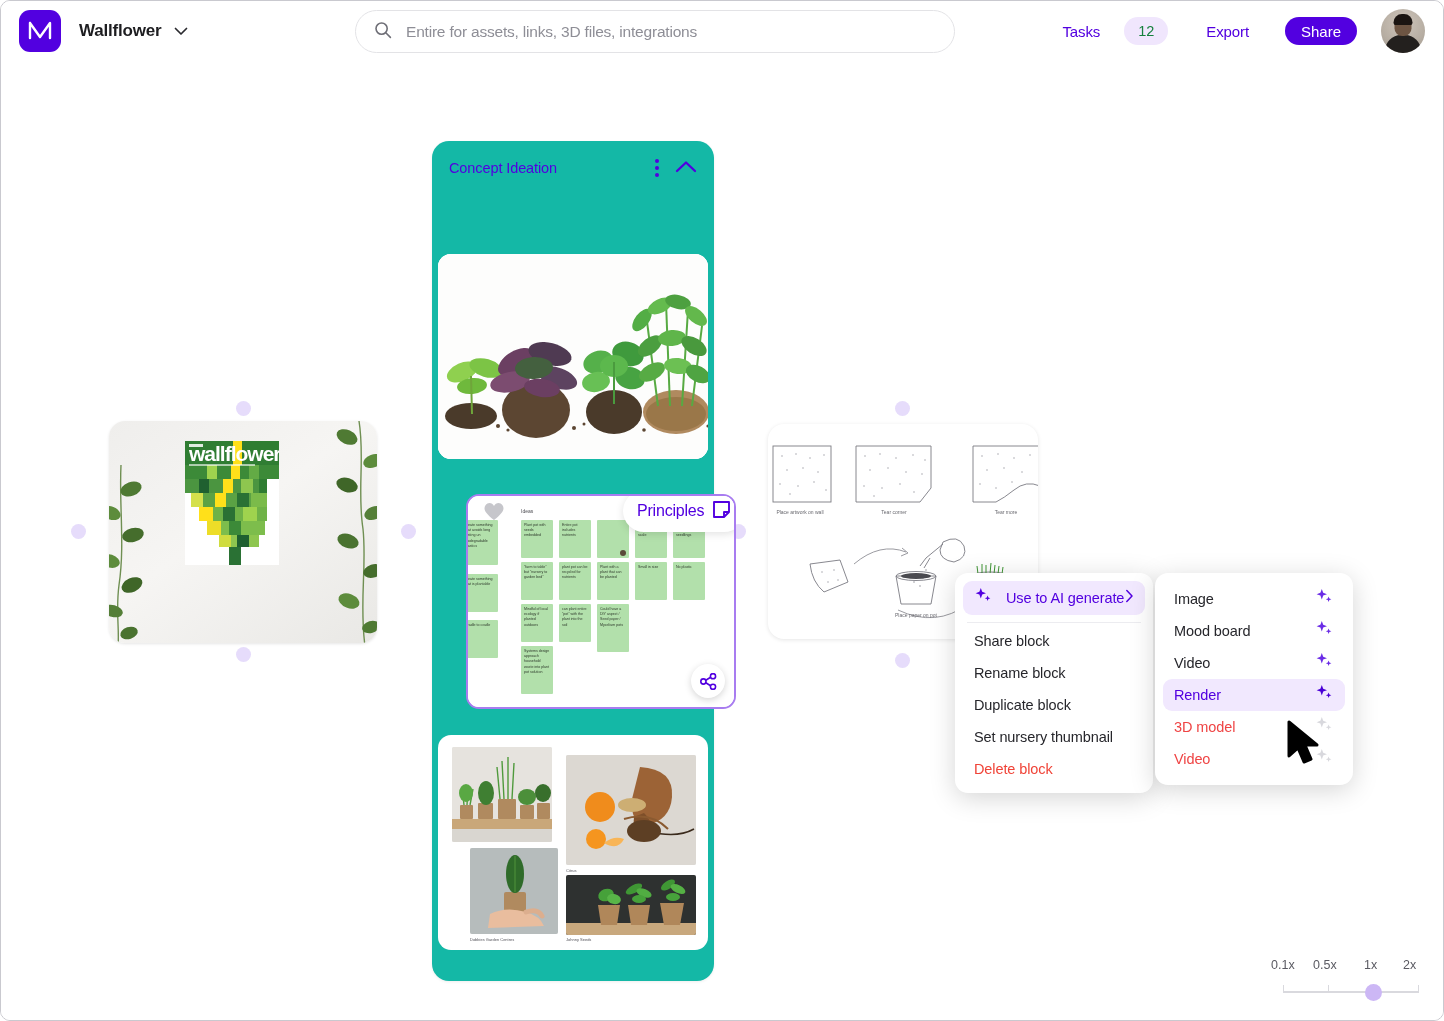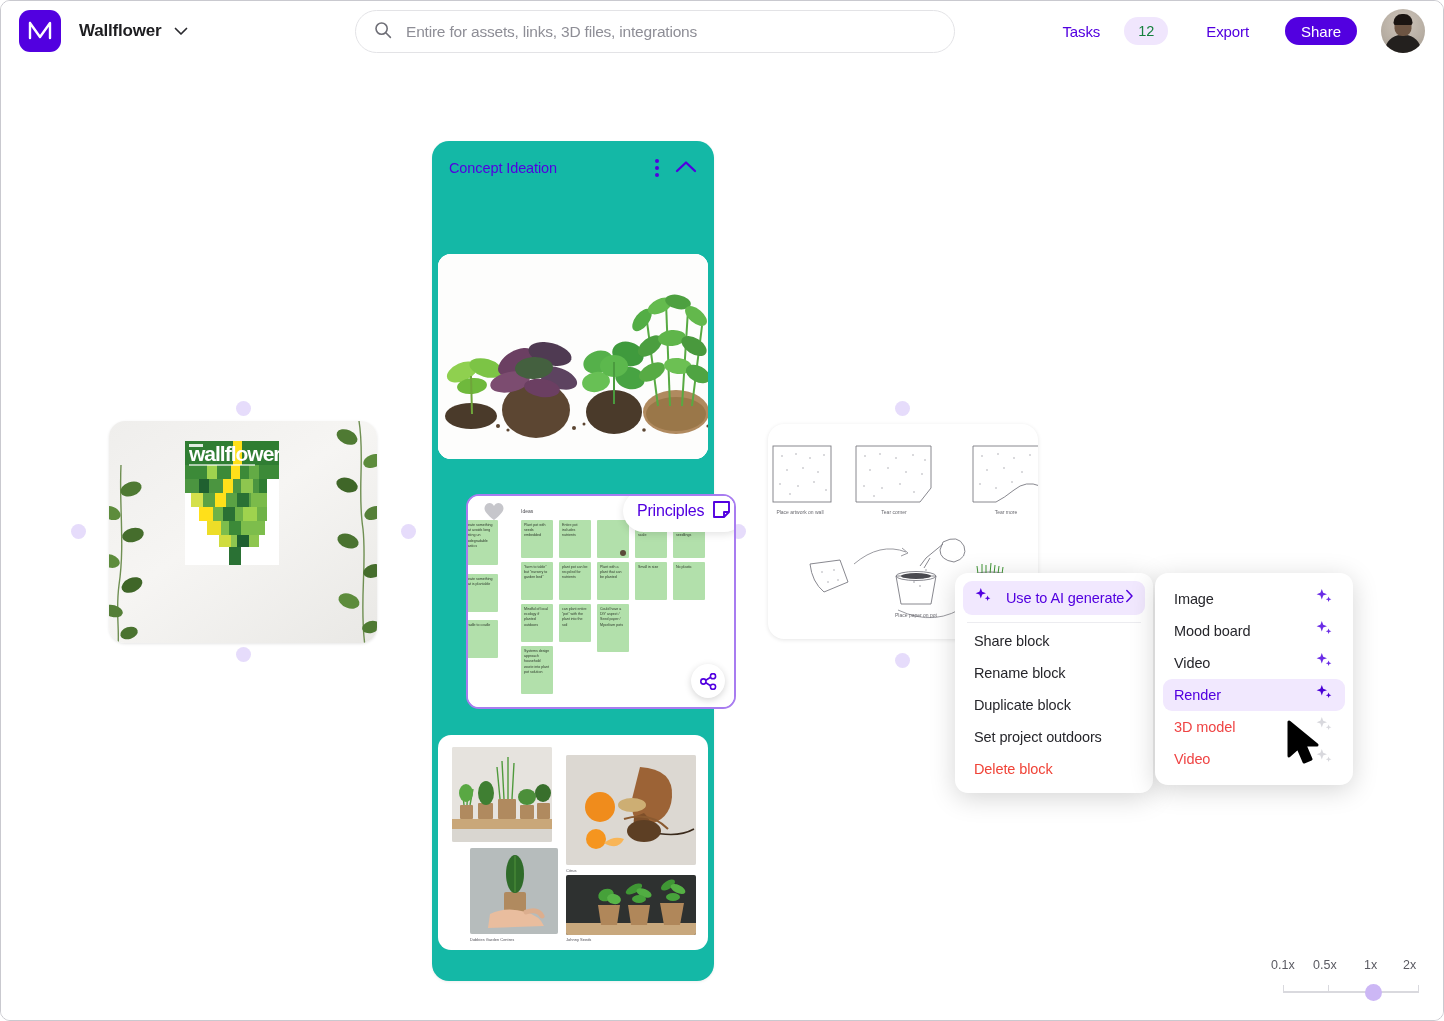--- a/index.html
+++ b/index.html
@@ -663,21 +663,21 @@
         <span class="chev">
           <svg width="9" height="14" viewBox="0 0 9 14">
             <path d="M1.8 1.5 L7 7 L1.8 12.5" fill="none" stroke="#5200e0" stroke-width="1.5" stroke-linecap="round" stroke-linejoin="round"></path>
           </svg>
         </span>
       </div>
       <div class="ctx-sep"></div>
       <div class="ctx-item">Share block</div>
       <div class="ctx-item">Rename block</div>
       <div class="ctx-item">Duplicate block</div>
-      <div class="ctx-item">Set project outdoors</div>
+      <div class="ctx-item">Set nursery thumbnail</div>
       <div class="ctx-item danger">Delete block</div>
     </div>
 
     <div class="sub-menu">
       <div class="sub-item">
         <span>Image</span>
         <span class="sp">
           <svg width="19" height="19" viewBox="0 0 19 19">
             <path d="M6.8 1 L8.2 4.8 L12 6.2 L8.2 7.6 L6.8 11.4 L5.4 7.6 L1.6 6.2 L5.4 4.8 Z" fill="#6b2ce6"></path>
             <path d="M13.6 8.4 L14.4 10.4 L16.4 11.2 L14.4 12 L13.6 14 L12.8 12 L10.8 11.2 L12.8 10.4 Z" fill="#6b2ce6"></path>

